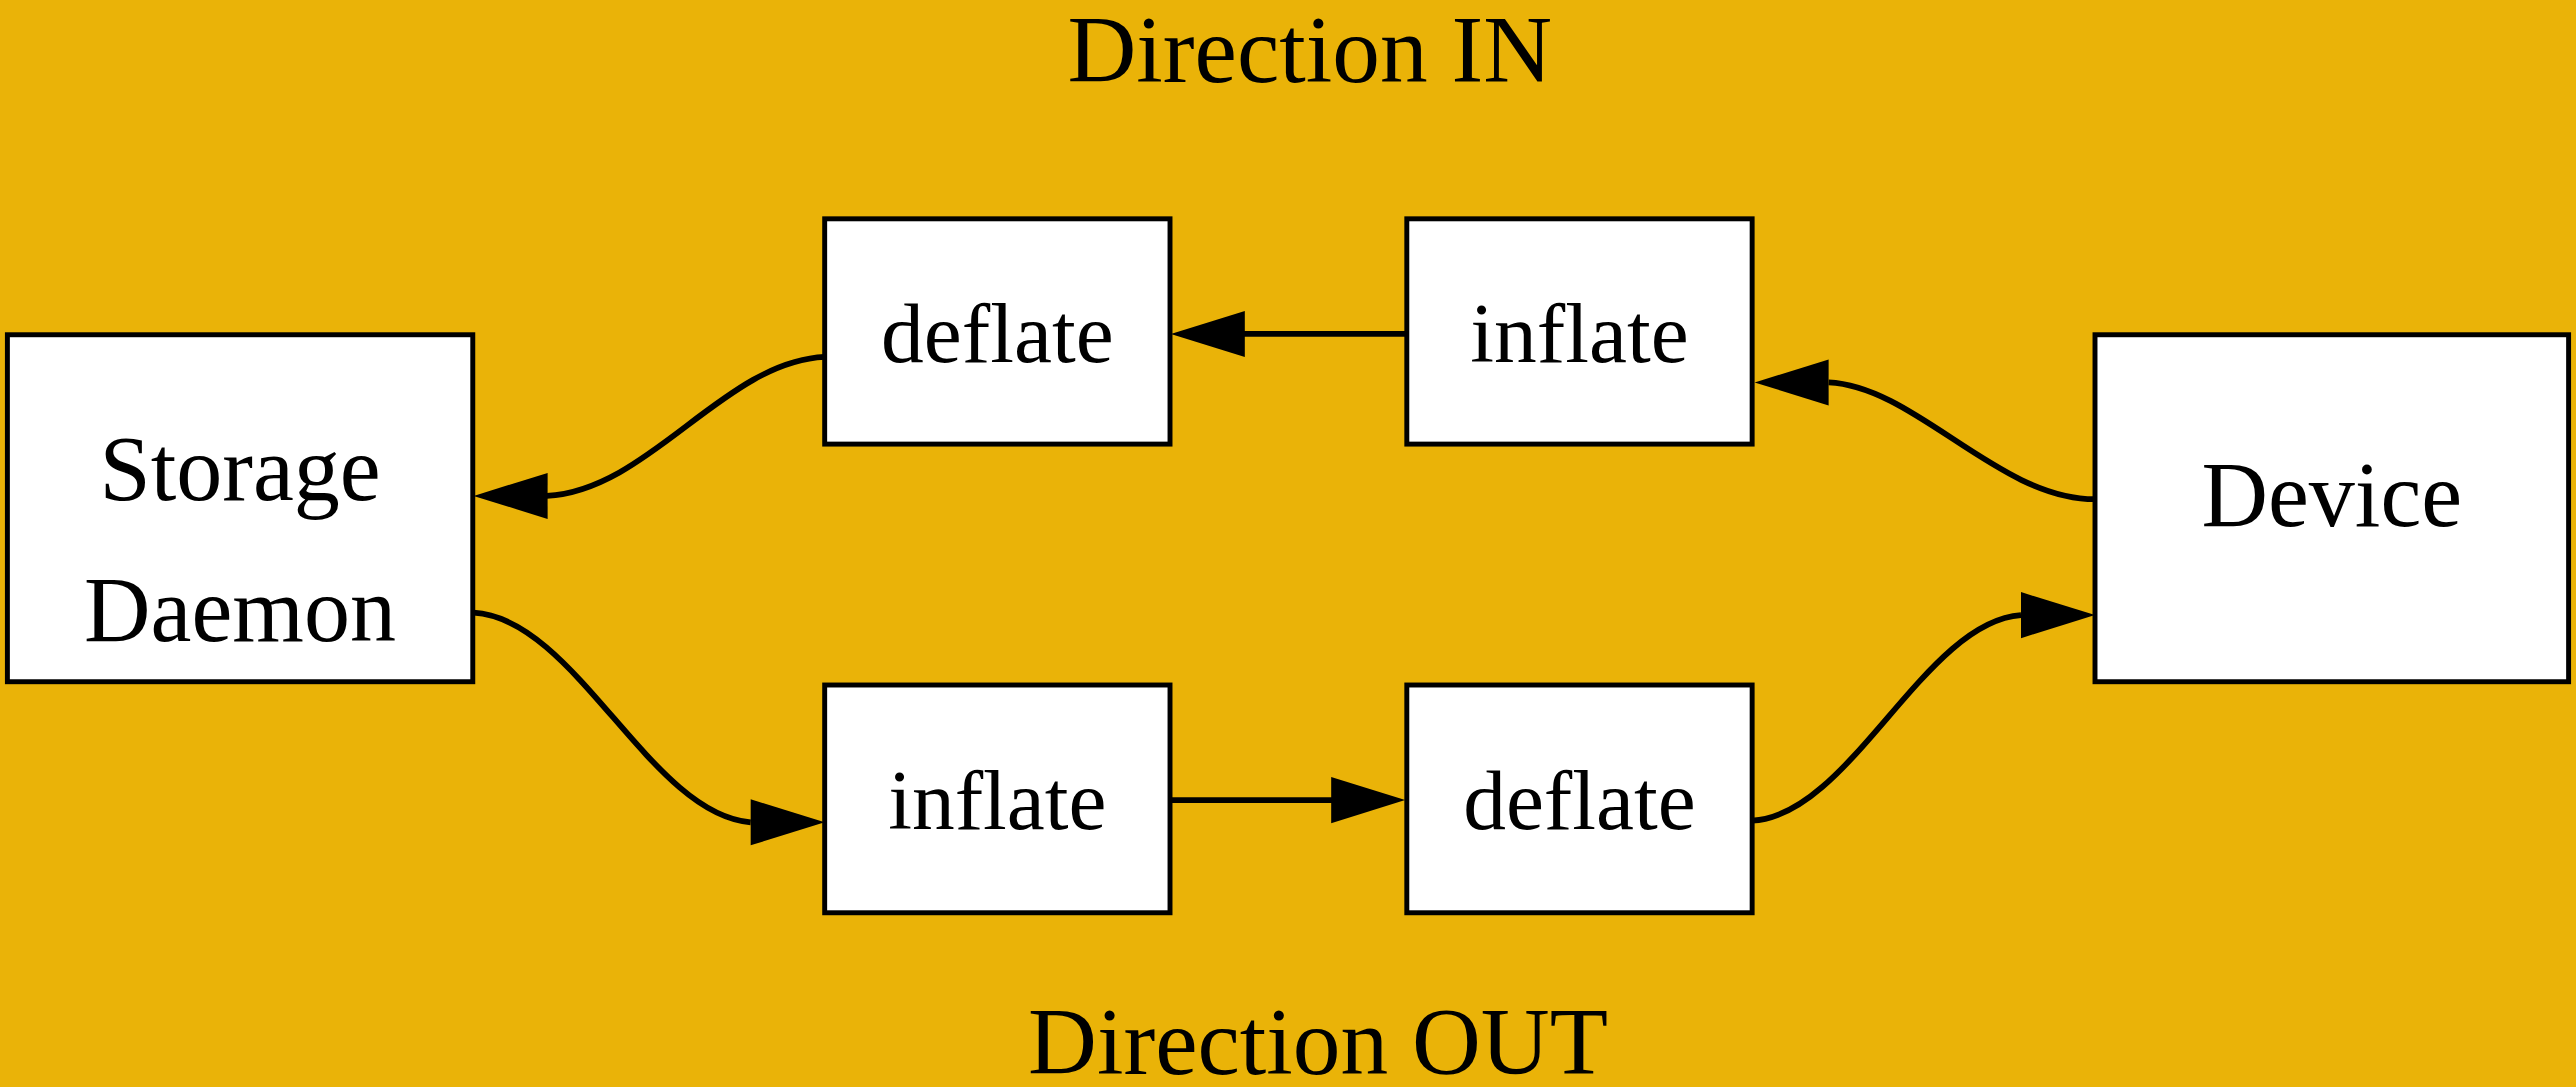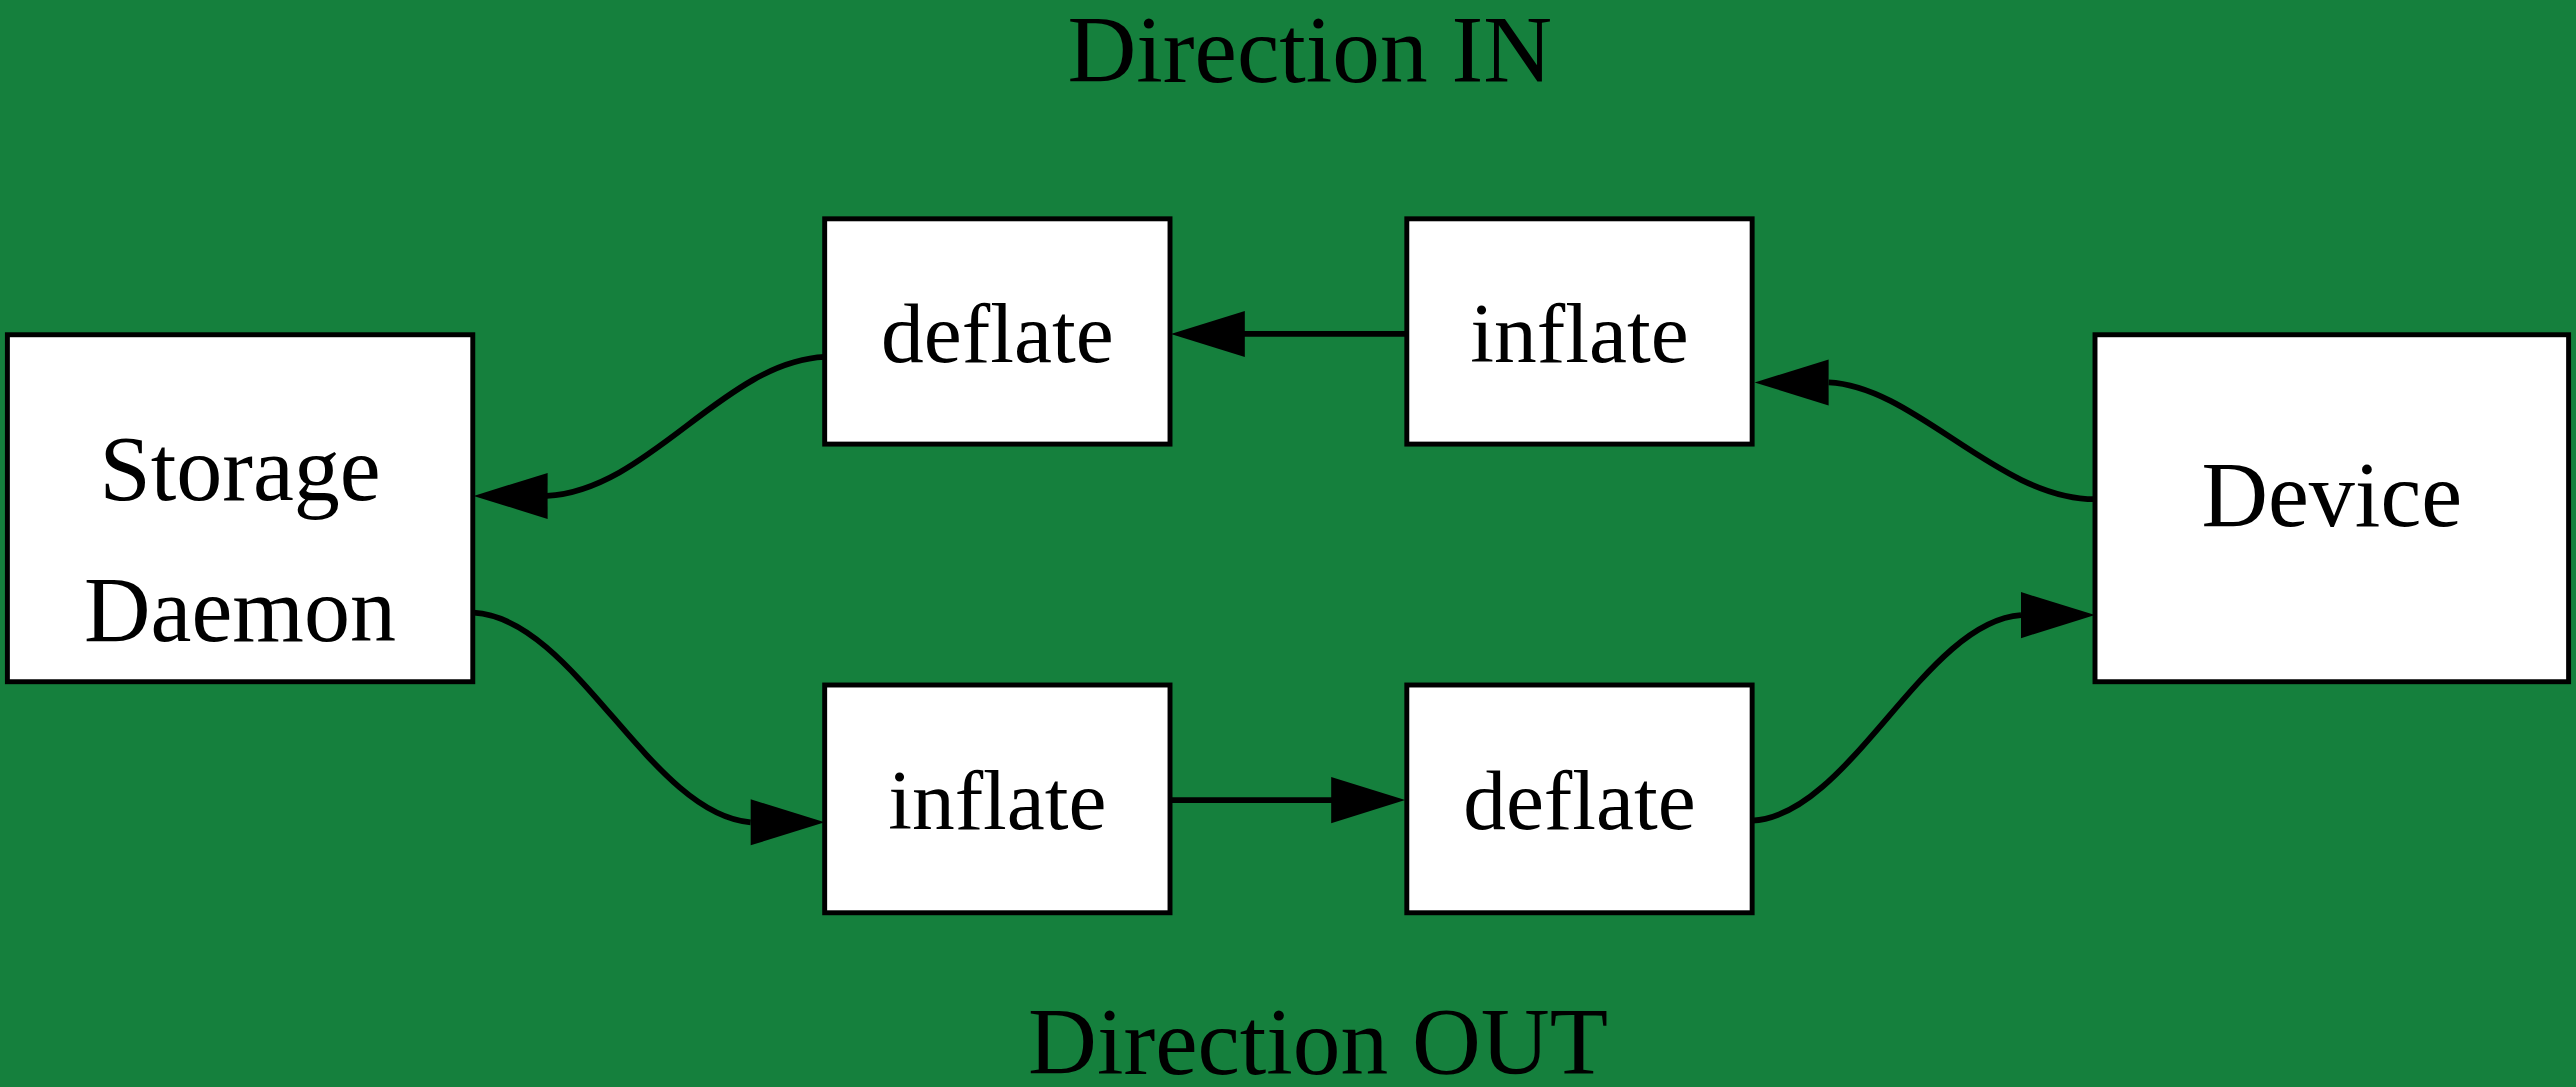--- a/index.html
+++ b/index.html
@@ -5,21 +5,21 @@
 <style>
   html, body {
     margin: 0;
     padding: 0;
     background: #ffffff;
   }
   #canvas {
     position: relative;
     width: 2576px;
     height: 1088px;
-    background: #15803d;
+    background: #eab308;
     overflow: hidden;
     font-family: "Liberation Serif", "DejaVu Serif", serif;
   }
   svg#diagram {
     position: absolute;
     left: 0;
     top: 0;
     width: 2576px;
     height: 1088px;
     display: block;

